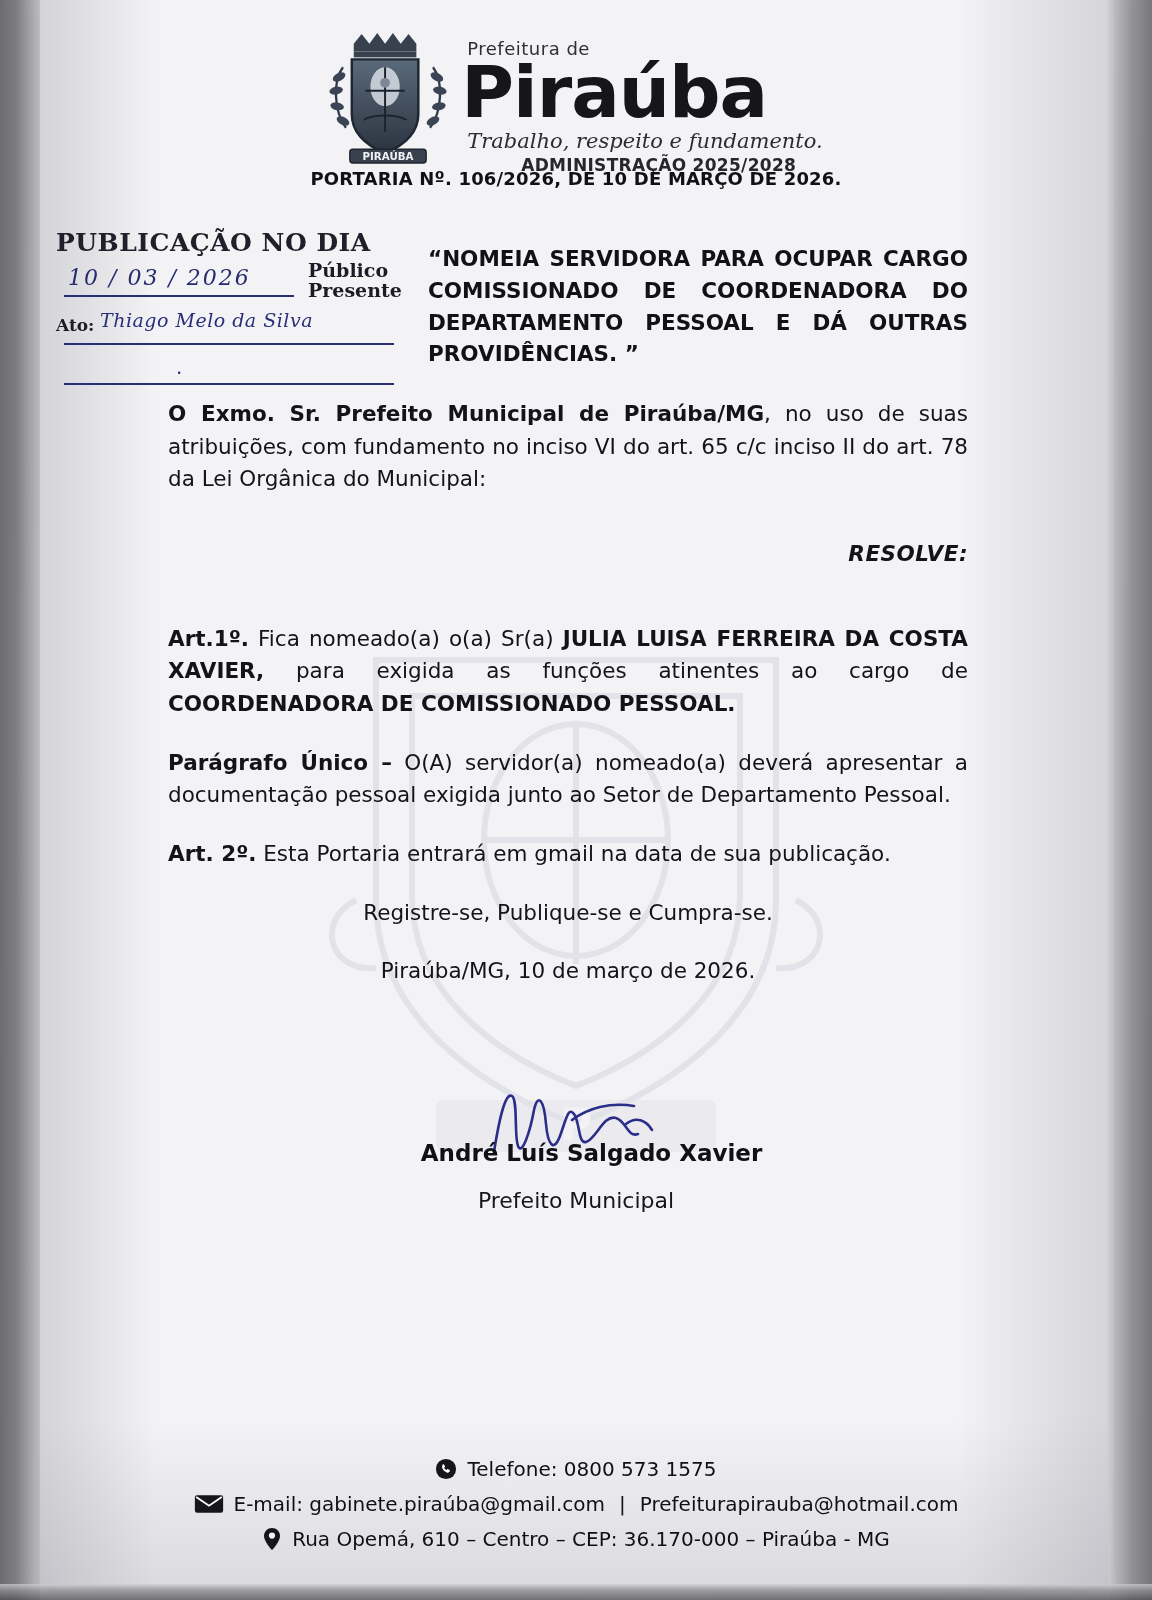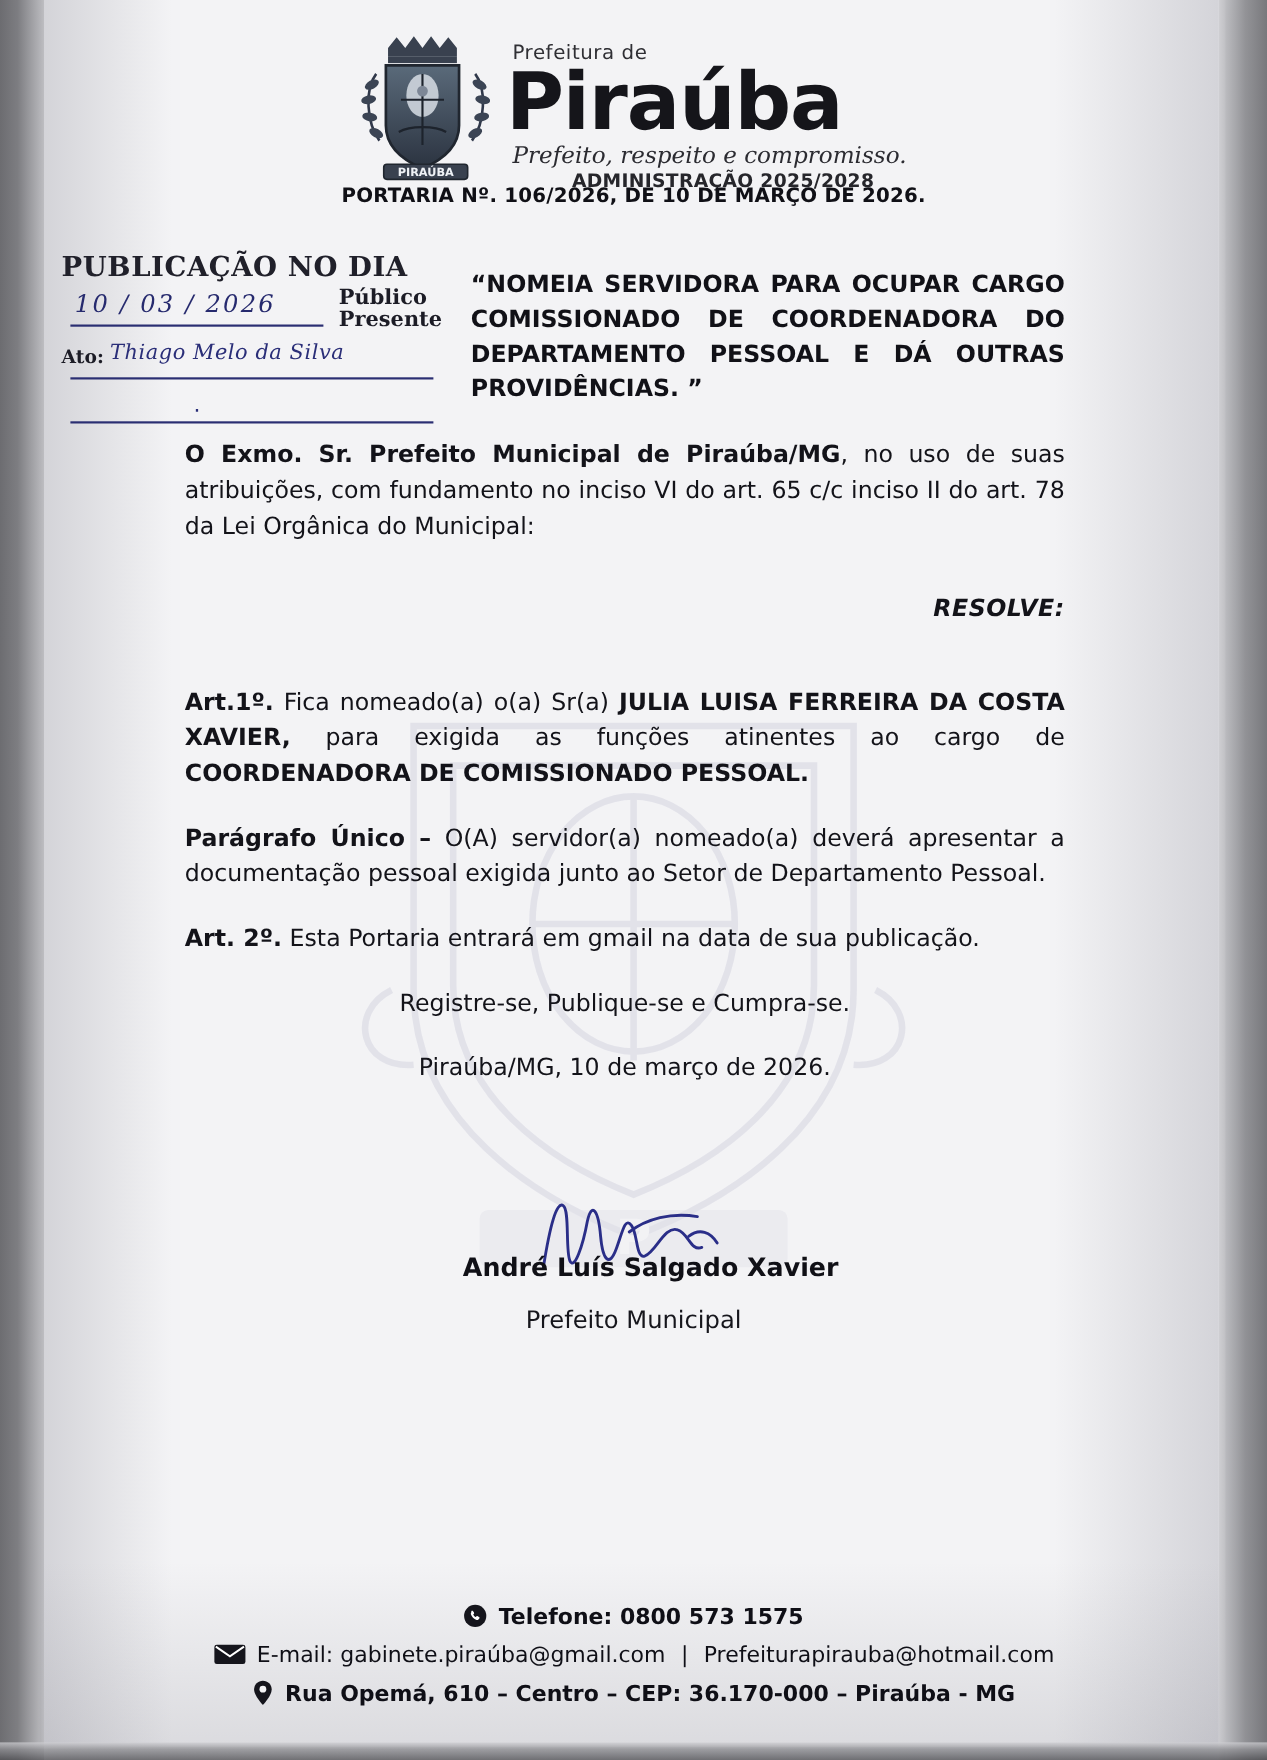--- a/index.html
+++ b/index.html
@@ -296,21 +296,21 @@
     color: #0f0f16;
   }
   .f-row {
     display: flex;
     align-items: center;
     justify-content: center;
     gap: 10px;
     margin-bottom: 11px;
     font-size: 20px;
   }
-  .f-row.bold { font-weight: bold; }
+  .f-row.bold { font-weight: normal; }
   .f-ico { flex: 0 0 auto; display: inline-flex; align-items: center; }
   .f-sep { color: #0f0f16; margin: 0 4px; }
 </style>
 </head>
 <body>
 
 <div id="page">
 
   <div id="sheet"></div>
   <div class="shade s1"></div>
@@ -378,21 +378,21 @@
 
       <g>
         <rect x="20" y="122" width="78" height="14" rx="3" fill="#39414f" stroke="#20262f" stroke-width="1.5"></rect>
         <text x="59" y="133" font-family="DejaVu Sans, sans-serif" font-size="10.5" font-weight="bold" fill="#eef1f5" text-anchor="middle">PIRAÚBA</text>
       </g>
     </svg>
 
     <div id="brandtext">
       <div class="brand-pref">Prefeitura de</div>
       <div class="brand-name">Piraúba</div>
-      <div class="brand-slogan">Prefeito, respeito e compromisso.</div>
+      <div class="brand-slogan">Trabalho, respeito e fundamento.</div>
       <div class="brand-admin">ADMINISTRAÇÃO 2025/2028</div>
     </div>
   </div>
 
   <div id="portaria-title">PORTARIA Nº. 106/2026, DE 10 DE MARÇO DE 2026.</div>
 
   <div id="pubstamp">
     <div class="pub-head">PUBLICAÇÃO NO DIA</div>
     <div class="pub-row">
       <span class="hand pub-date">10  / 03  / 2026</span>

